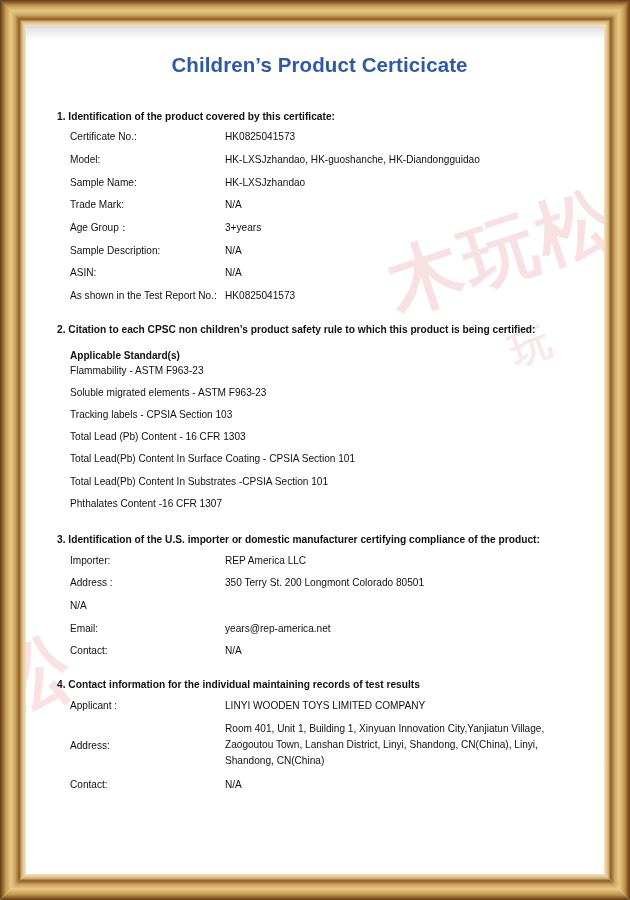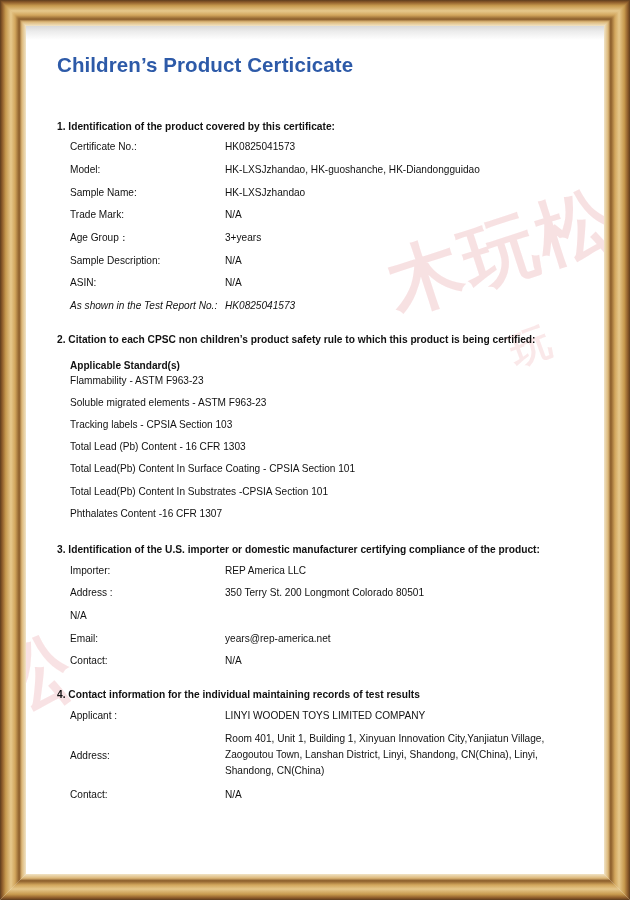--- a/index.html
+++ b/index.html
@@ -114,41 +114,41 @@
 
   
   #content {
     position: relative;
     z-index: 3;
     padding: 0 22px 0 31px;
     color: #111111;
   }
 
   #doc-title {
-    text-align: left;
+    text-align: center;
     color: #2d5aa8;
     font-size: 20.5px;
     font-weight: 700;
     letter-spacing: .1px;
     margin: 27px 0 0 0;
     line-height: 1.2;
   }
 
   .section {
     margin-top: 0;
   }
   .section-heading {
     font-size: 10.2px;
     font-weight: 700;
     color: #111;
     line-height: 1.55;
     margin: 0;
     padding-left: 0;
   }
-  #sec1 { margin-top: 41px; }
+  #sec1 { margin-top: 31px; }
   #sec2 { margin-top: 19px; }
   #sec3 { margin-top: 21px; }
   #sec4 { margin-top: 19px; }
 
   
   .fields {
     margin-top: 5px;
     padding-left: 13px;
   }
   .field-row {
@@ -164,21 +164,21 @@
     flex: 0 0 155px;
     color: #111;
     font-weight: 400;
   }
   .field-value {
     flex: 1;
     color: #111;
     font-weight: 400;
     white-space: pre-line;
   }
-  .field-row.multiline { align-items: flex-end; margin-bottom: 4px; font-style: italic; }
+  .field-row.multiline { align-items: flex-end; margin-bottom: 4px; }
   .field-row.multiline .field-value { padding-top: 0; }
   .field-row.addr4 { align-items: center; }
   .field-row.addr4 .field-value { line-height: 1.62; }
 
   
   .standards {
     margin-top: 12px;
     padding-left: 13px;
   }
   .std-title {

